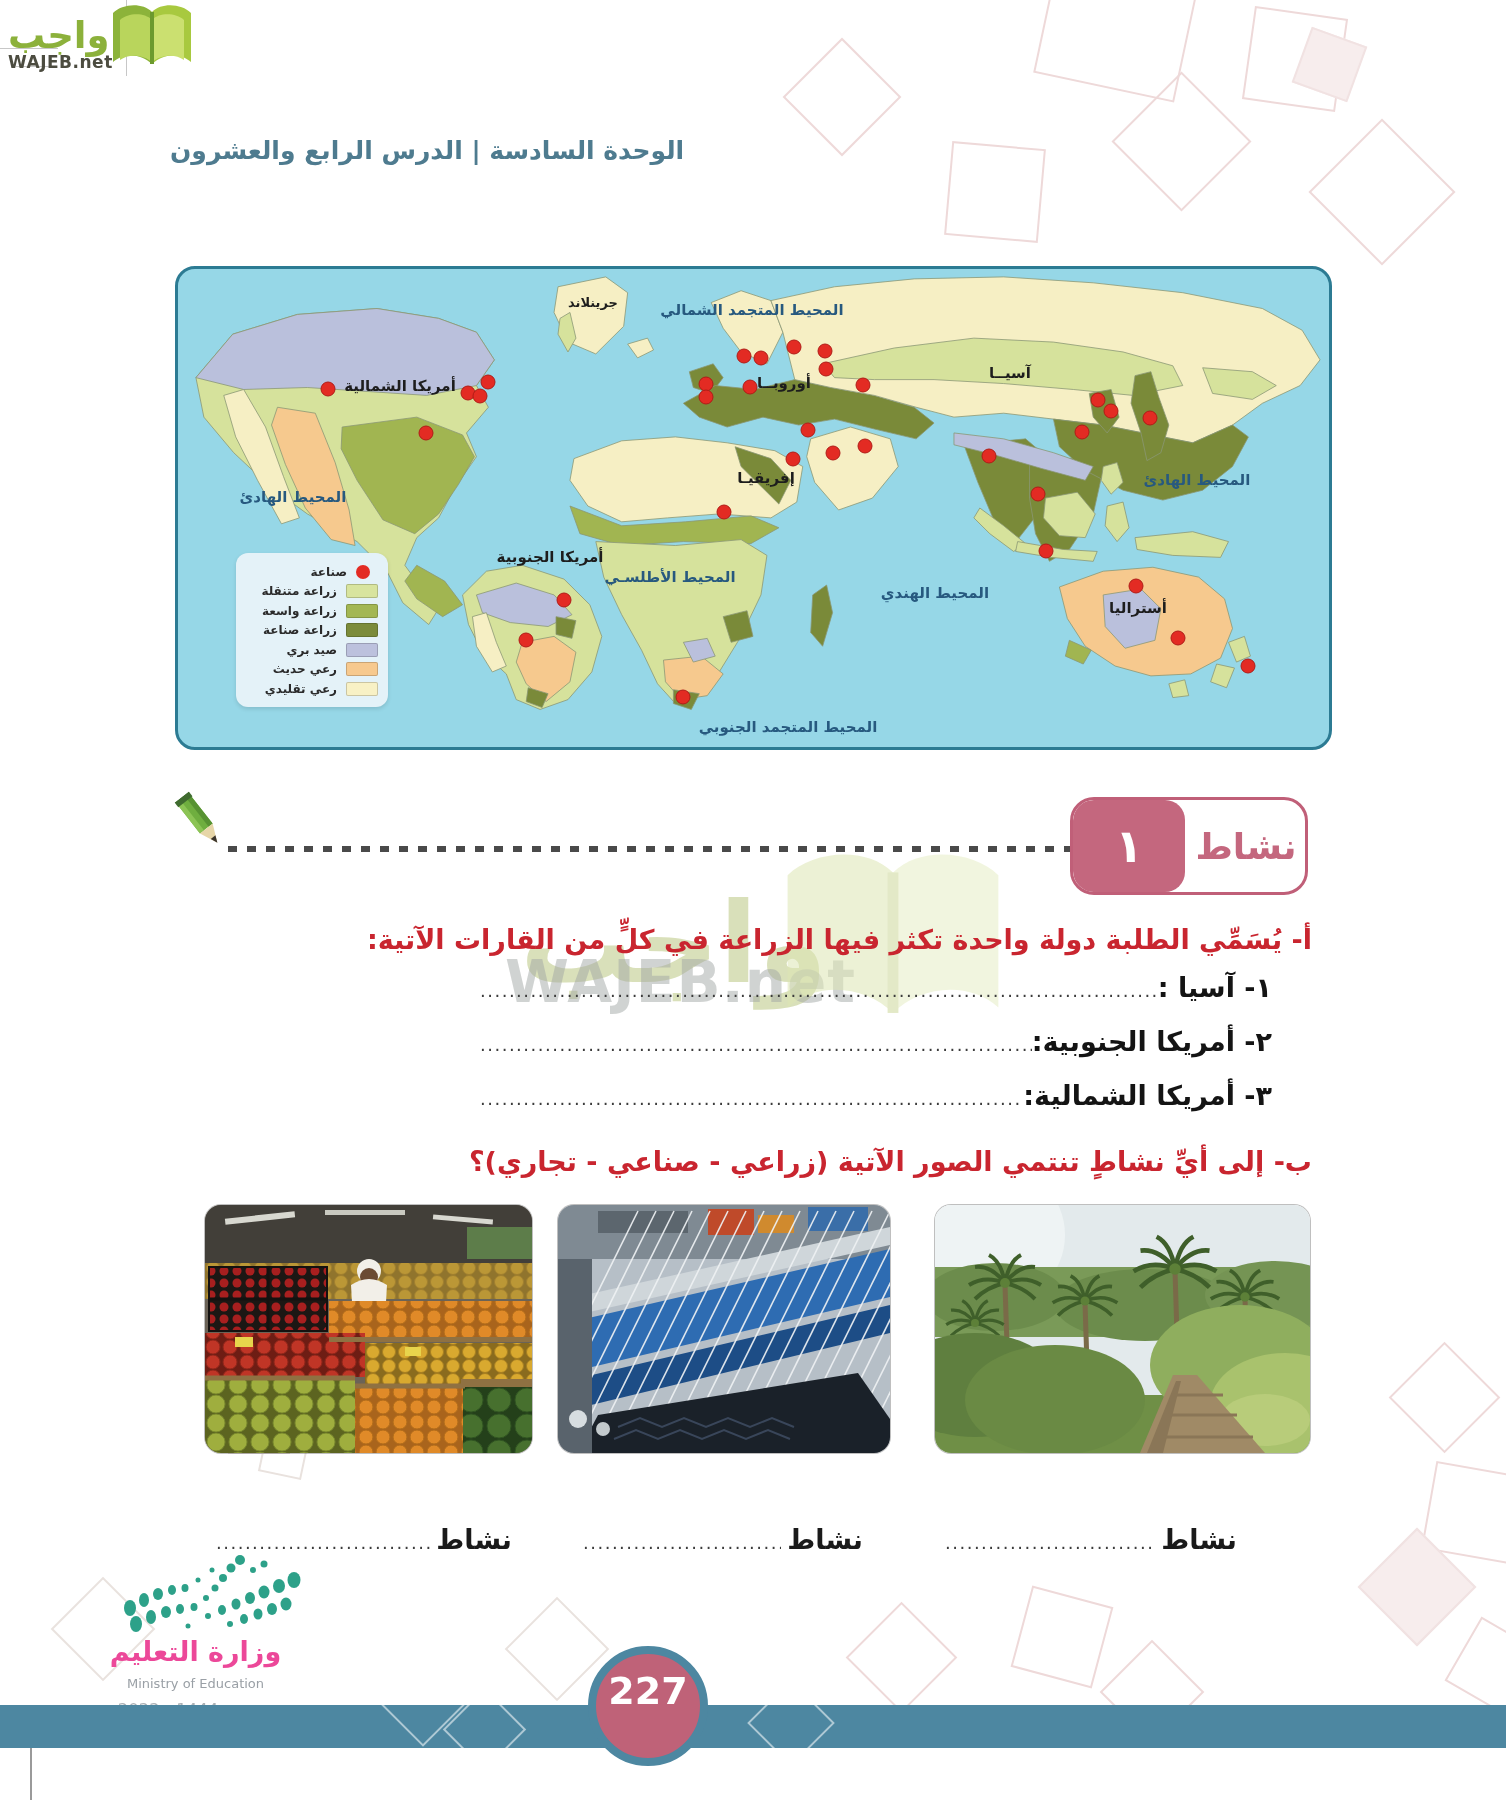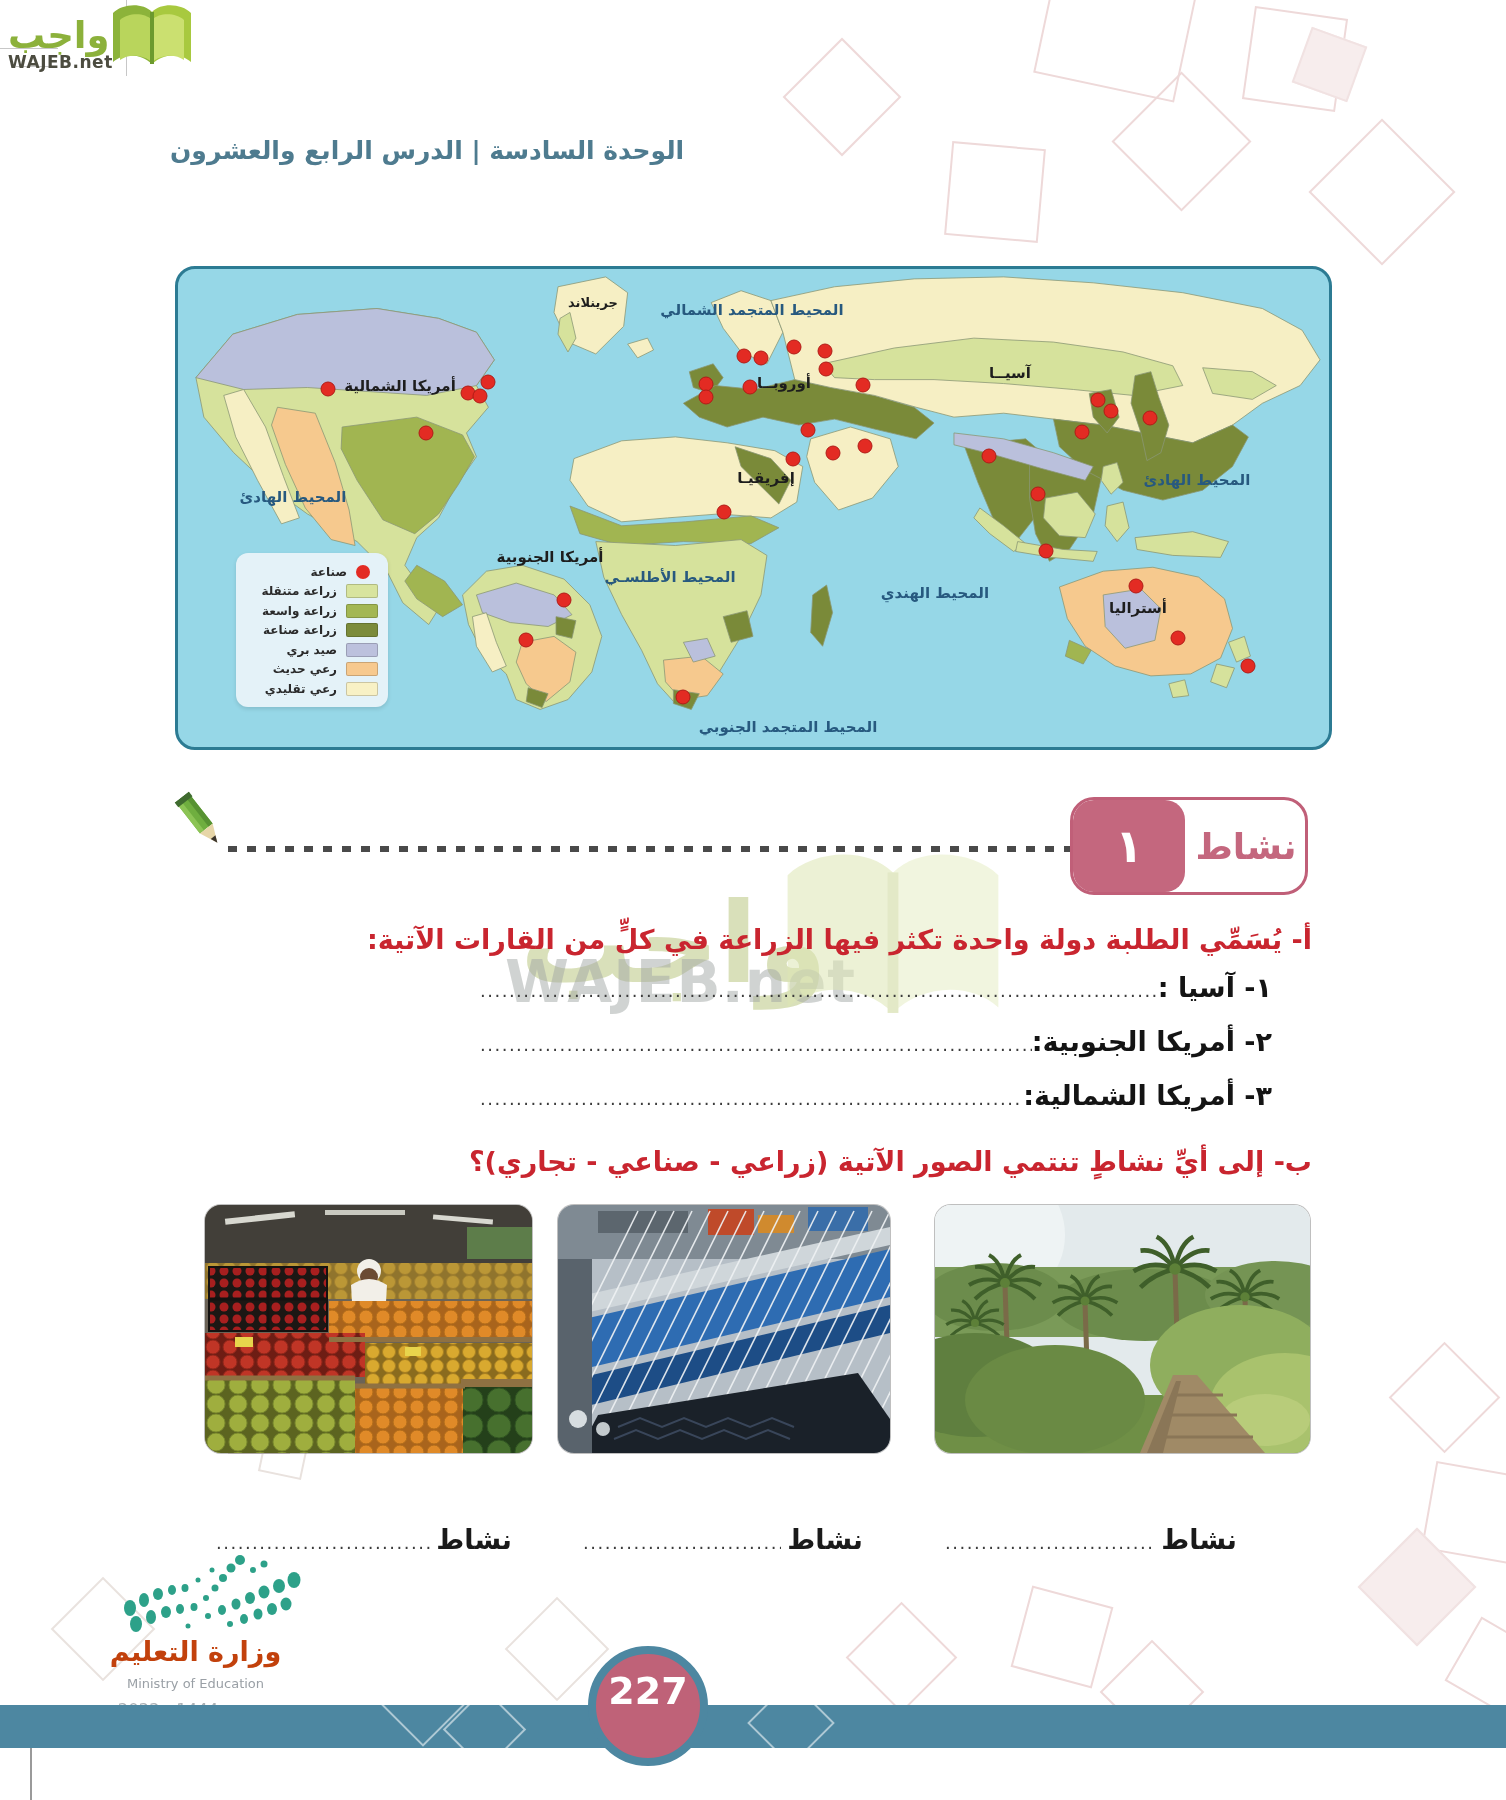--- a/index.html
+++ b/index.html
@@ -104,21 +104,21 @@
   .captions{position:absolute;left:0;top:1524px;width:1506px;height:46px;z-index:1;}
   .cap-row{position:absolute;display:flex;align-items:baseline;direction:rtl;}
   .cap-row:nth-child(1){left:945px;width:292px;}
   .cap-row:nth-child(2){left:583px;width:280px;}
   .cap-row:nth-child(3){left:216px;width:296px;}
   .cap-label{font-size:27px;font-weight:bold;color:#1a1a1a;white-space:nowrap;margin-left:6px;}
 
   
   .moe-dots{position:absolute;left:118px;top:1550px;}
   .moe-ar{position:absolute;left:88px;top:1636px;width:215px;text-align:center;font-size:27px;
-          font-weight:bold;color:#c2410c;direction:rtl;}
+          font-weight:bold;color:#ec4899;direction:rtl;}
   .moe-en{position:absolute;left:88px;top:1676px;width:215px;text-align:center;font-size:13px;
           color:#9aa0a6;}
   .moe-year{position:absolute;left:88px;top:1700px;width:160px;text-align:center;font-size:16.5px;
             color:#aab0b4;z-index:4;}
   .teal-bar{position:absolute;left:0;top:1705px;width:1506px;height:43px;background:#4d87a1;z-index:5;}
   .page-badge{position:absolute;left:588px;top:1646px;width:120px;height:120px;border-radius:50%;
               background:#bf6278;border:8px solid #4d87a1;z-index:6;display:flex;
               align-items:center;justify-content:center;padding-bottom:30px;box-sizing:border-box;}
   .page-badge span{color:#fff;font-size:38px;font-weight:bold;}
   .on-bar{z-index:6;}

